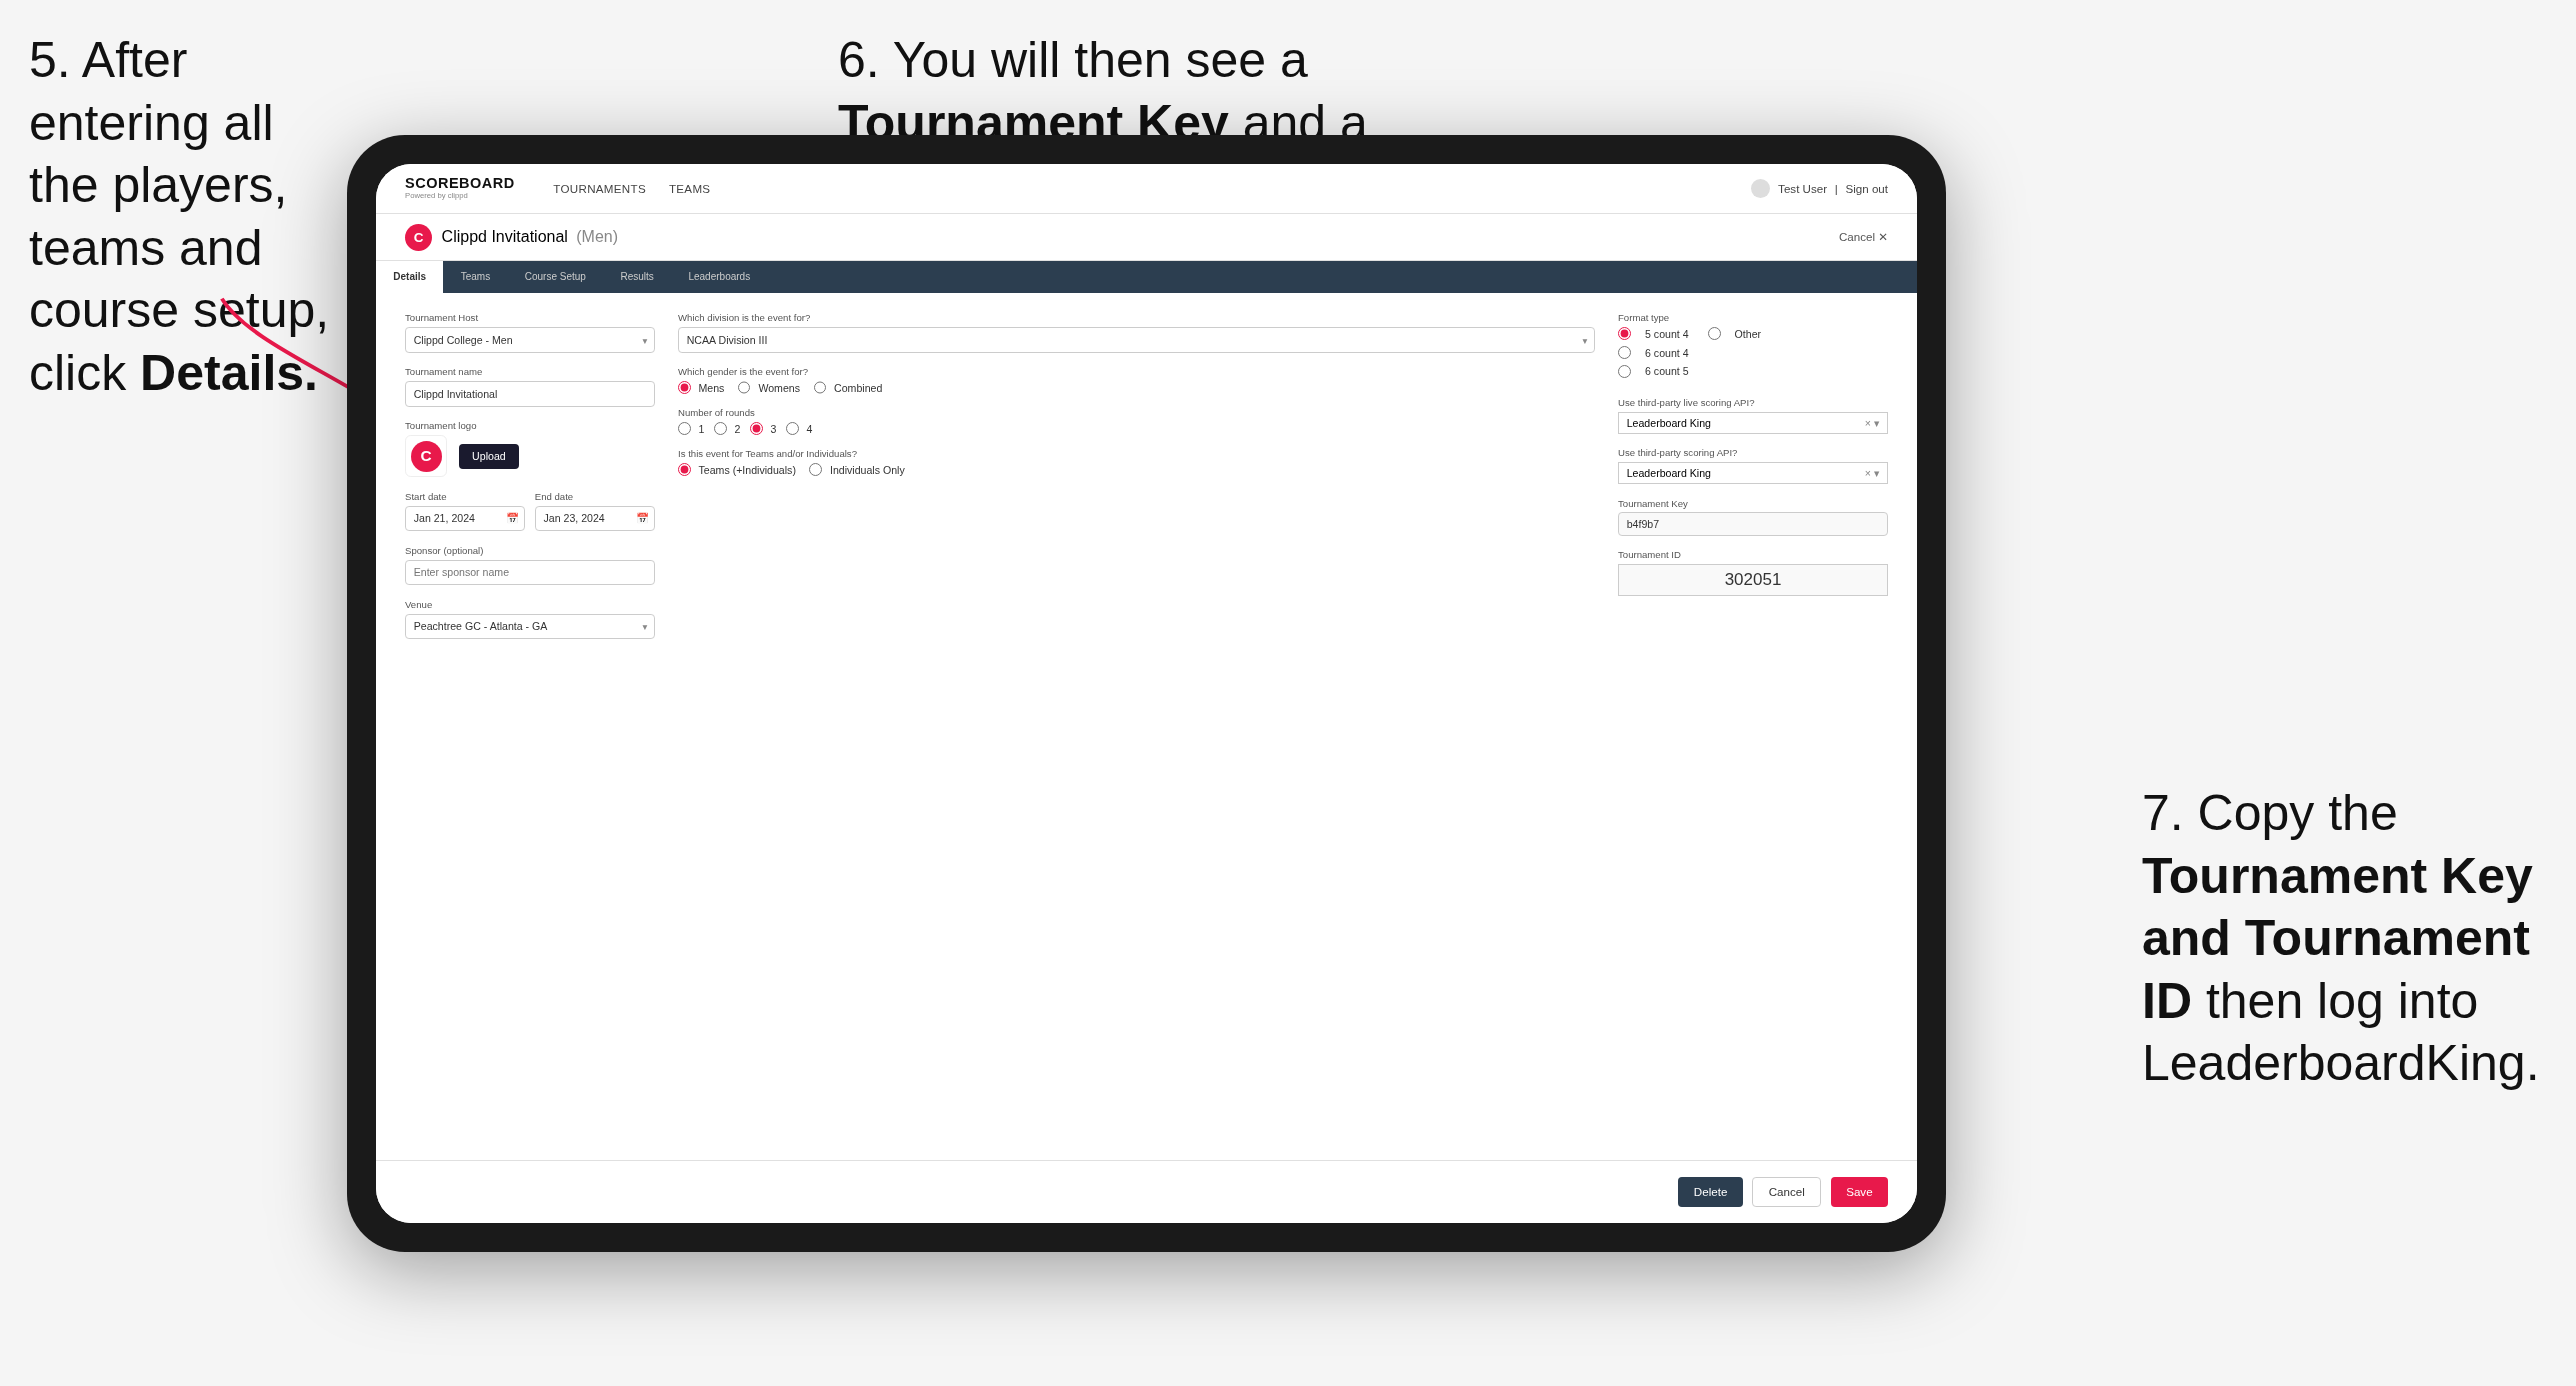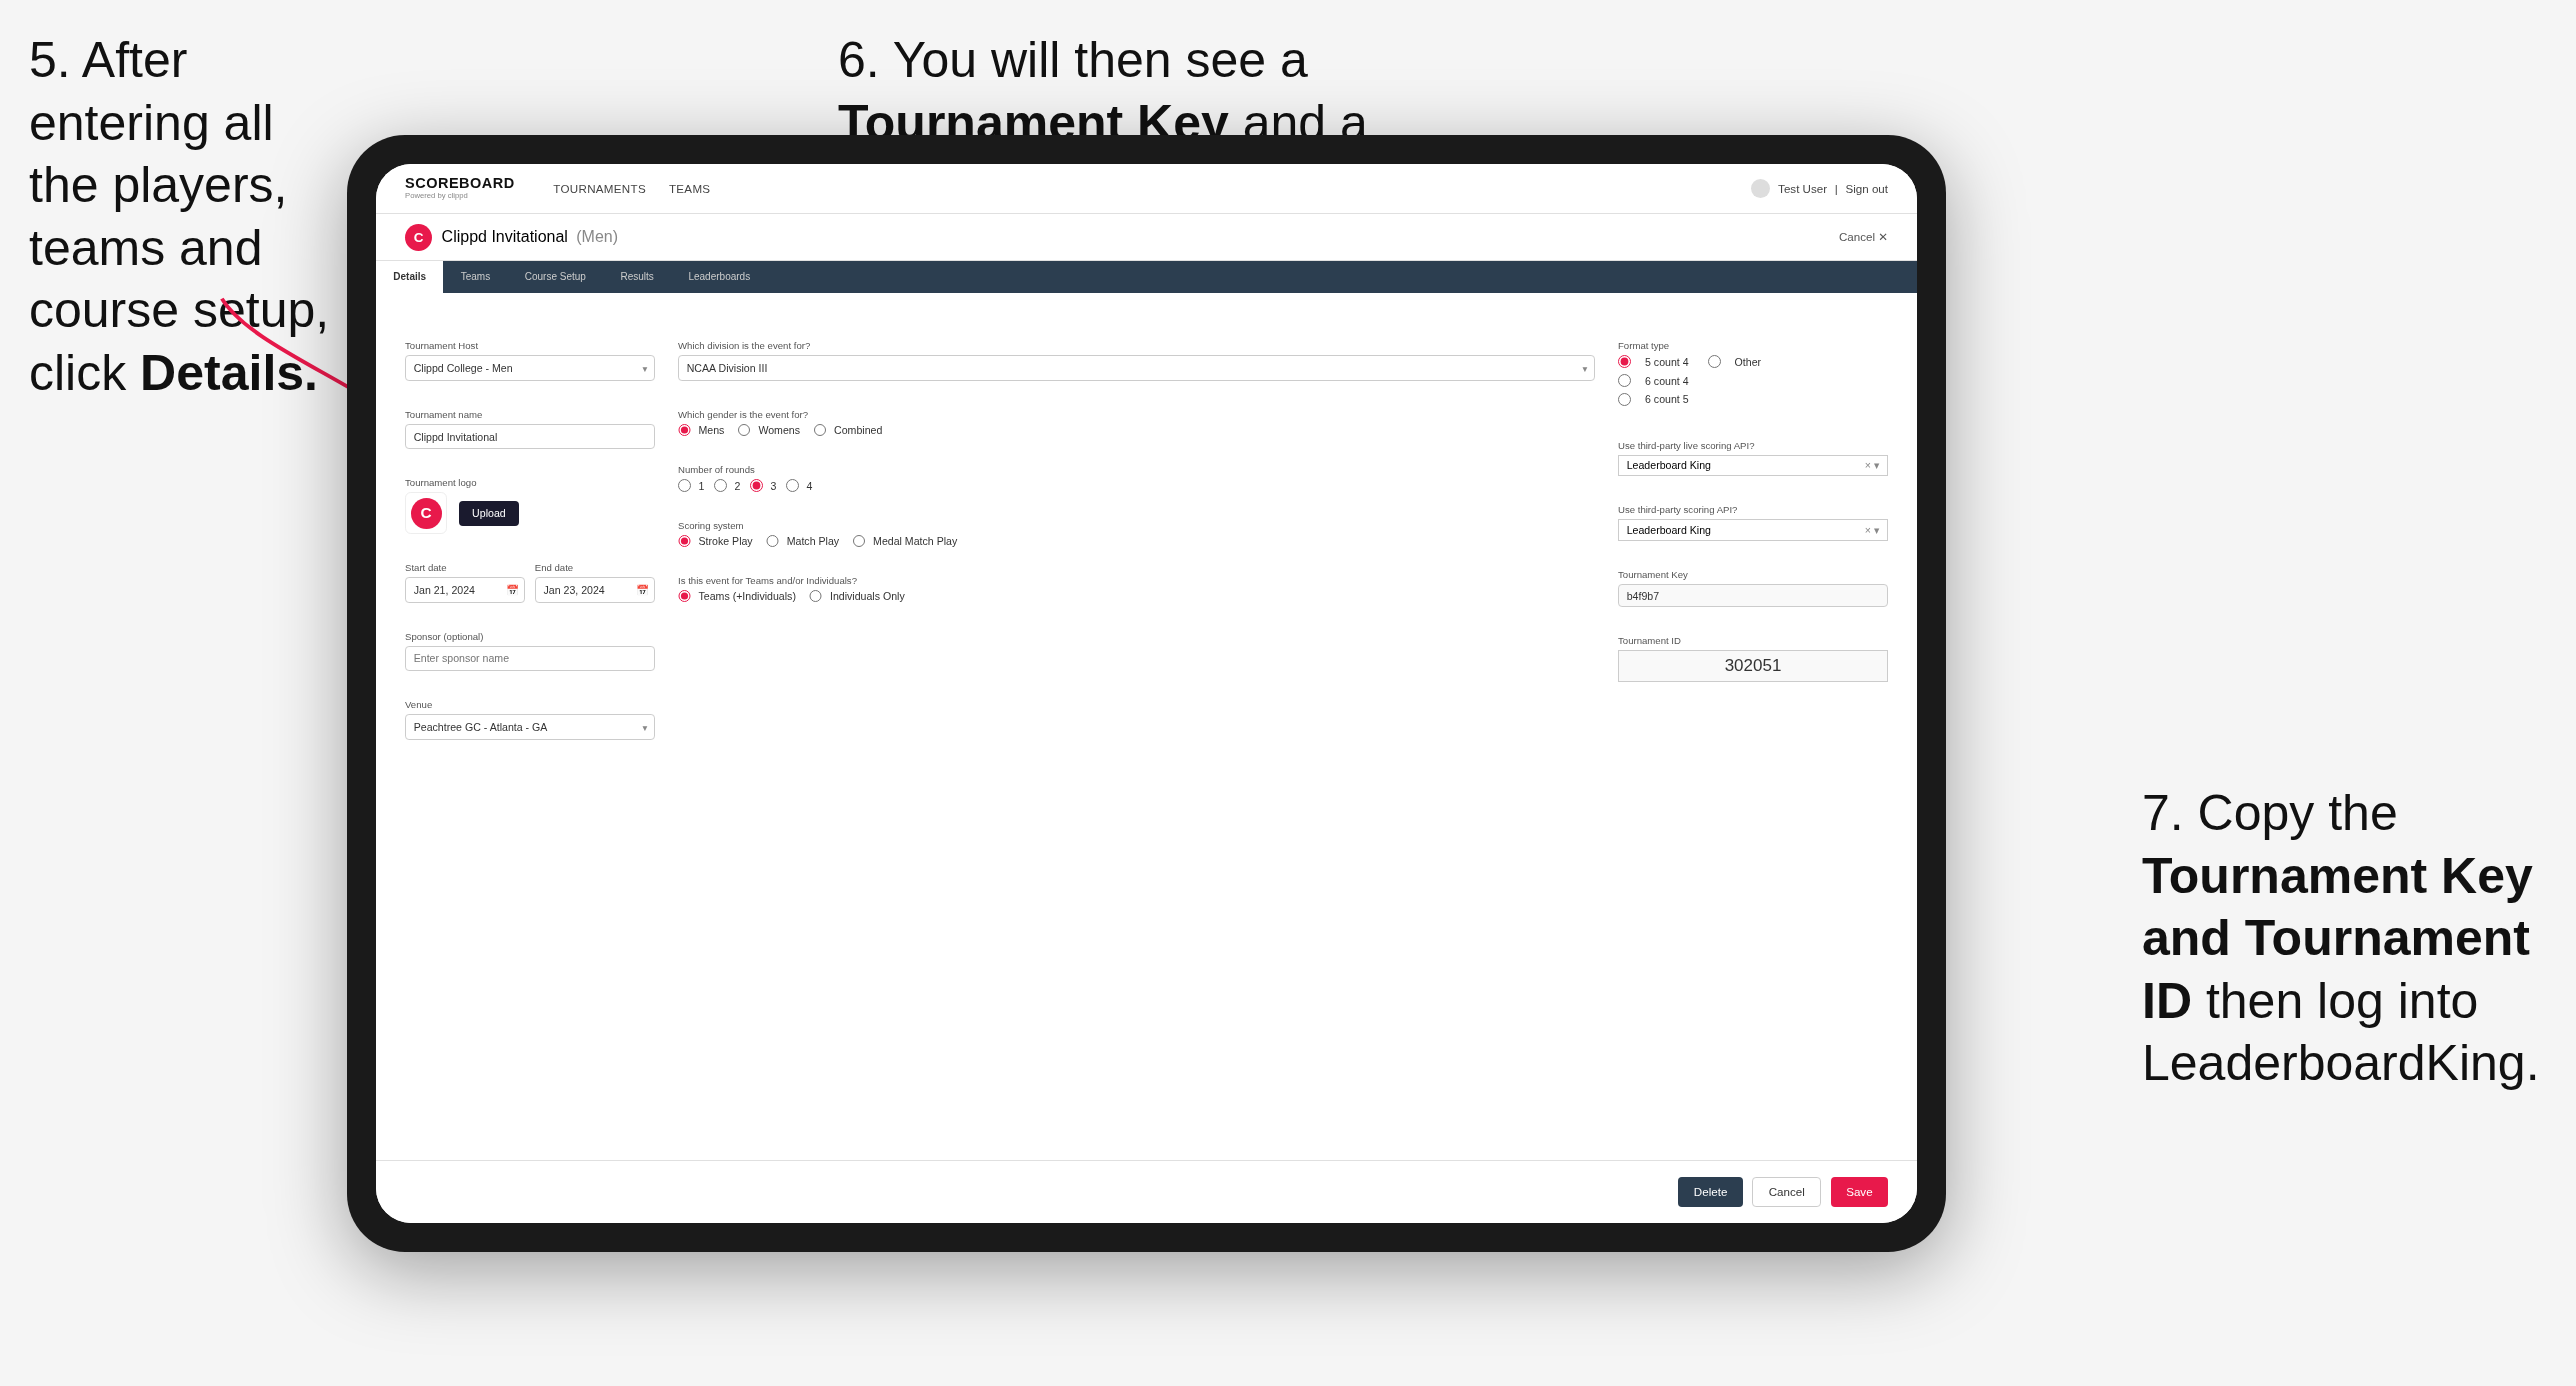--- a/index.html
+++ b/index.html
@@ -185,21 +185,20 @@
     .col-middle {
       flex: 1;
     }
     .col-right {
       width: 270px;
       flex-shrink: 0;
     }
 
     .field-group {
       margin-bottom: 13.5px;
-      margin-top: 28px;
     }
     .field-label {
       font-size: 9.6px;
       color: #555;
       margin-bottom: 3.9px;
       display: block;
     }
     .field-input {
       width: 100%;
       border: 1px solid #ccc;
@@ -587,37 +586,20 @@
               <input type="radio" name="rounds" checked="" style=""> 
                 <span>3</span>
             </label>
             <label class="radio-item">
               <input type="radio" name="rounds" style=""> 
                 <span>4</span>
             </label>
           </div>
         </div>
 
-        <div class="field-group">
-          <label class="field-label">Scoring system</label>
-          <div class="radio-group">
-            <label class="radio-item">
-              <input type="radio" name="scoring" checked="" style=""> 
-                <span>Stroke Play</span>
-            </label>
-            <label class="radio-item">
-              <input type="radio" name="scoring" style=""> 
-                <span>Match Play</span>
-            </label>
-            <label class="radio-item">
-              <input type="radio" name="scoring" style=""> 
-                <span>Medal Match Play</span>
-            </label>
-          </div>
-        </div>
 
         <div class="field-group">
           <label class="field-label">Is this event for Teams and/or Individuals?</label>
           <div class="radio-group">
             <label class="radio-item">
               <input type="radio" name="teams" checked="" style=""> 
                 <span>Teams (+Individuals)</span>
             </label>
             <label class="radio-item">
               <input type="radio" name="teams" style=""> 

